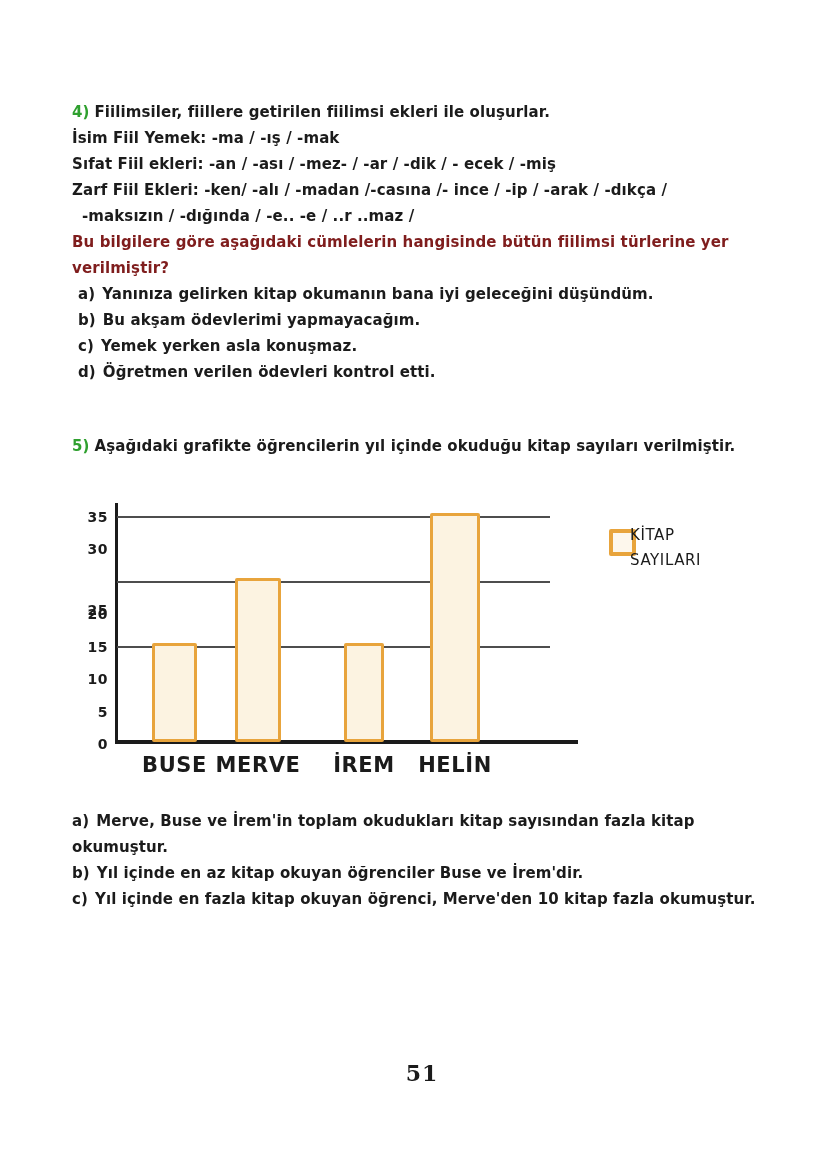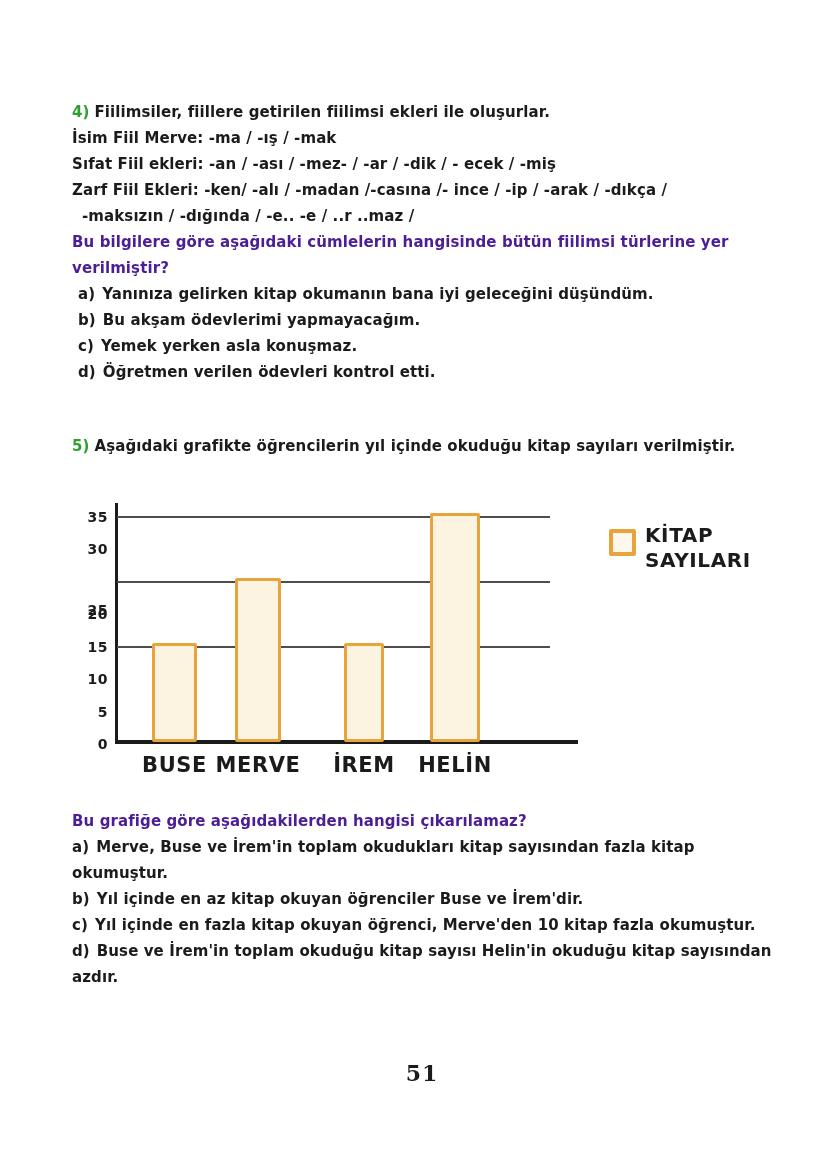--- a/index.html
+++ b/index.html
@@ -2,52 +2,52 @@
 <html><head>
 <meta charset="utf-8">
 <style>
   html,body { margin:0; padding:0; background:#ffffff; }
   .page {
     position:relative; width:828px; height:1157px; background:#ffffff;
     font-family:"DejaVu Sans", sans-serif; color:#1b1b1b; overflow:hidden;
   }
   .txt { font-size:15px; font-weight:bold; line-height:26px; letter-spacing:0.1px; }
   .green-num { color:#2fa02f; margin-right:5px; }
-  .green-q { color:#4c1d95; }
+  .green-q { color:#7f1d1d; }
   .indent1 { padding-left:10px; }
   .opt-label { margin-right:7px; }
   .abs { position:absolute; }
 
   
   #chart { position:absolute; left:60px; top:497px; width:740px; height:300px; }
   .axis { position:absolute; background:#1b1b1b; }
   .y-axis { left:55px; top:6px; width:3px; height:241px; }
   .x-axis { left:55px; top:243px; width:463px; height:4px; }
   .gridline { position:absolute; background:#4d4d4d; height:2px; }
   .ytick { position:absolute; width:46px; text-align:right; font-size:14px; font-weight:bold; line-height:26px; letter-spacing:0.5px; }
   .bar { position:absolute; box-sizing:border-box; border-radius:2px; }
   .xlabel { position:absolute; width:90px; text-align:center; font-size:21px; font-weight:bold; letter-spacing:0.6px; }
   .legend-box { position:absolute; left:549px; top:32px; width:19px; height:19px; border:4px solid #e8a43c; background:#fdf7ec; border-radius:2px; }
-  .legend-text { position:absolute; left:585px; top:26px; font-size:20px; font-weight:bold; line-height:25px; letter-spacing:0.6px; }
+  .legend-text { position:absolute; left:570px; top:26px; font-size:15px; font-weight:normal; line-height:25px; letter-spacing:0.6px; }
 
   .page-number {
     position:absolute; left:8px; top:1060px; width:828px; text-align:center;
     font-family:"DejaVu Serif", serif; font-size:22px; font-weight:bold; letter-spacing:1px;
   }
 </style>
 </head>
 <body>
 
 <div class="page">
 
   <div class="abs" style="left:72px; top:99px; width:697px;">
     <div class="txt">
       <span class="green-num">4)</span><span>Fiilimsiler, fiillere getirilen fiilimsi ekleri ile oluşurlar.</span>
     </div>
-    <div class="txt">İsim Fiil Merve: -ma / -ış / -mak</div>
+    <div class="txt">İsim Fiil Yemek: -ma / -ış / -mak</div>
     <div class="txt">Sıfat Fiil ekleri: -an / -ası / -mez- / -ar / -dik / - ecek / -miş</div>
     <div class="txt">Zarf Fiil Ekleri: -ken/ -alı / -madan  /-casına /- ince / -ip / -arak / -dıkça /</div>
     <div class="txt indent1">-maksızın / -dığında / -e.. -e / ..r ..maz /</div>
     <div class="txt green-q">Bu bilgilere göre aşağıdaki cümlelerin hangisinde bütün fiilimsi türlerine yer verilmiştir?</div>
     <div class="txt" style="padding-left:6px;">
       <span class="opt-label">a)</span><span>Yanınıza gelirken kitap okumanın bana iyi geleceğini düşündüm.</span>
     </div>
     <div class="txt" style="padding-left:6px;">
       <span class="opt-label">b)</span><span>Bu akşam ödevlerimi yapmayacağım.</span>
     </div>
@@ -86,30 +86,26 @@
       <div class="xlabel" style="left: 69.5px; top: 256px;">BUSE</div>
       <div class="bar" style="left: 175px; width: 46px; top: 80.8571px; height: 164.143px; background: rgb(252, 243, 225); border: 3px solid rgb(232, 164, 60);"></div>
       <div class="xlabel" style="left: 153px; top: 256px;">MERVE</div>
       <div class="bar" style="left: 284px; width: 40px; top: 145.714px; height: 99.2857px; background: rgb(252, 243, 225); border: 3px solid rgb(232, 164, 60);"></div>
       <div class="xlabel" style="left: 259px; top: 256px;">İREM</div>
       <div class="bar" style="left: 370px; width: 50px; top: 16px; height: 229px; background: rgb(252, 243, 225); border: 3px solid rgb(232, 164, 60);"></div>
       <div class="xlabel" style="left: 350px; top: 256px;">HELİN</div>
     </div>
 
   <div class="abs" style="left:72px; top:808px; width:714px;">
-    <div class="txt green-q">Bu grafiğe göre aşağıdakilerden hangisi çıkarılamaz?</div>
     <div class="txt">
       <span class="opt-label">a)</span><span>Merve, Buse ve İrem'in toplam okudukları kitap sayısından fazla kitap okumuştur.</span>
     </div>
     <div class="txt">
       <span class="opt-label">b)</span><span>Yıl içinde en az kitap okuyan öğrenciler Buse ve İrem'dir.</span>
     </div>
     <div class="txt">
       <span class="opt-label">c)</span><span>Yıl içinde en fazla kitap okuyan öğrenci, Merve'den 10 kitap fazla okumuştur.</span>
     </div>
-    <div class="txt">
-      <span class="opt-label">d)</span><span>Buse ve İrem'in toplam okuduğu kitap sayısı Helin'in okuduğu kitap sayısından azdır.</span>
-    </div>
   </div>
 
   <div class="page-number">51</div>
 
 </div>
 
 </body></html>

